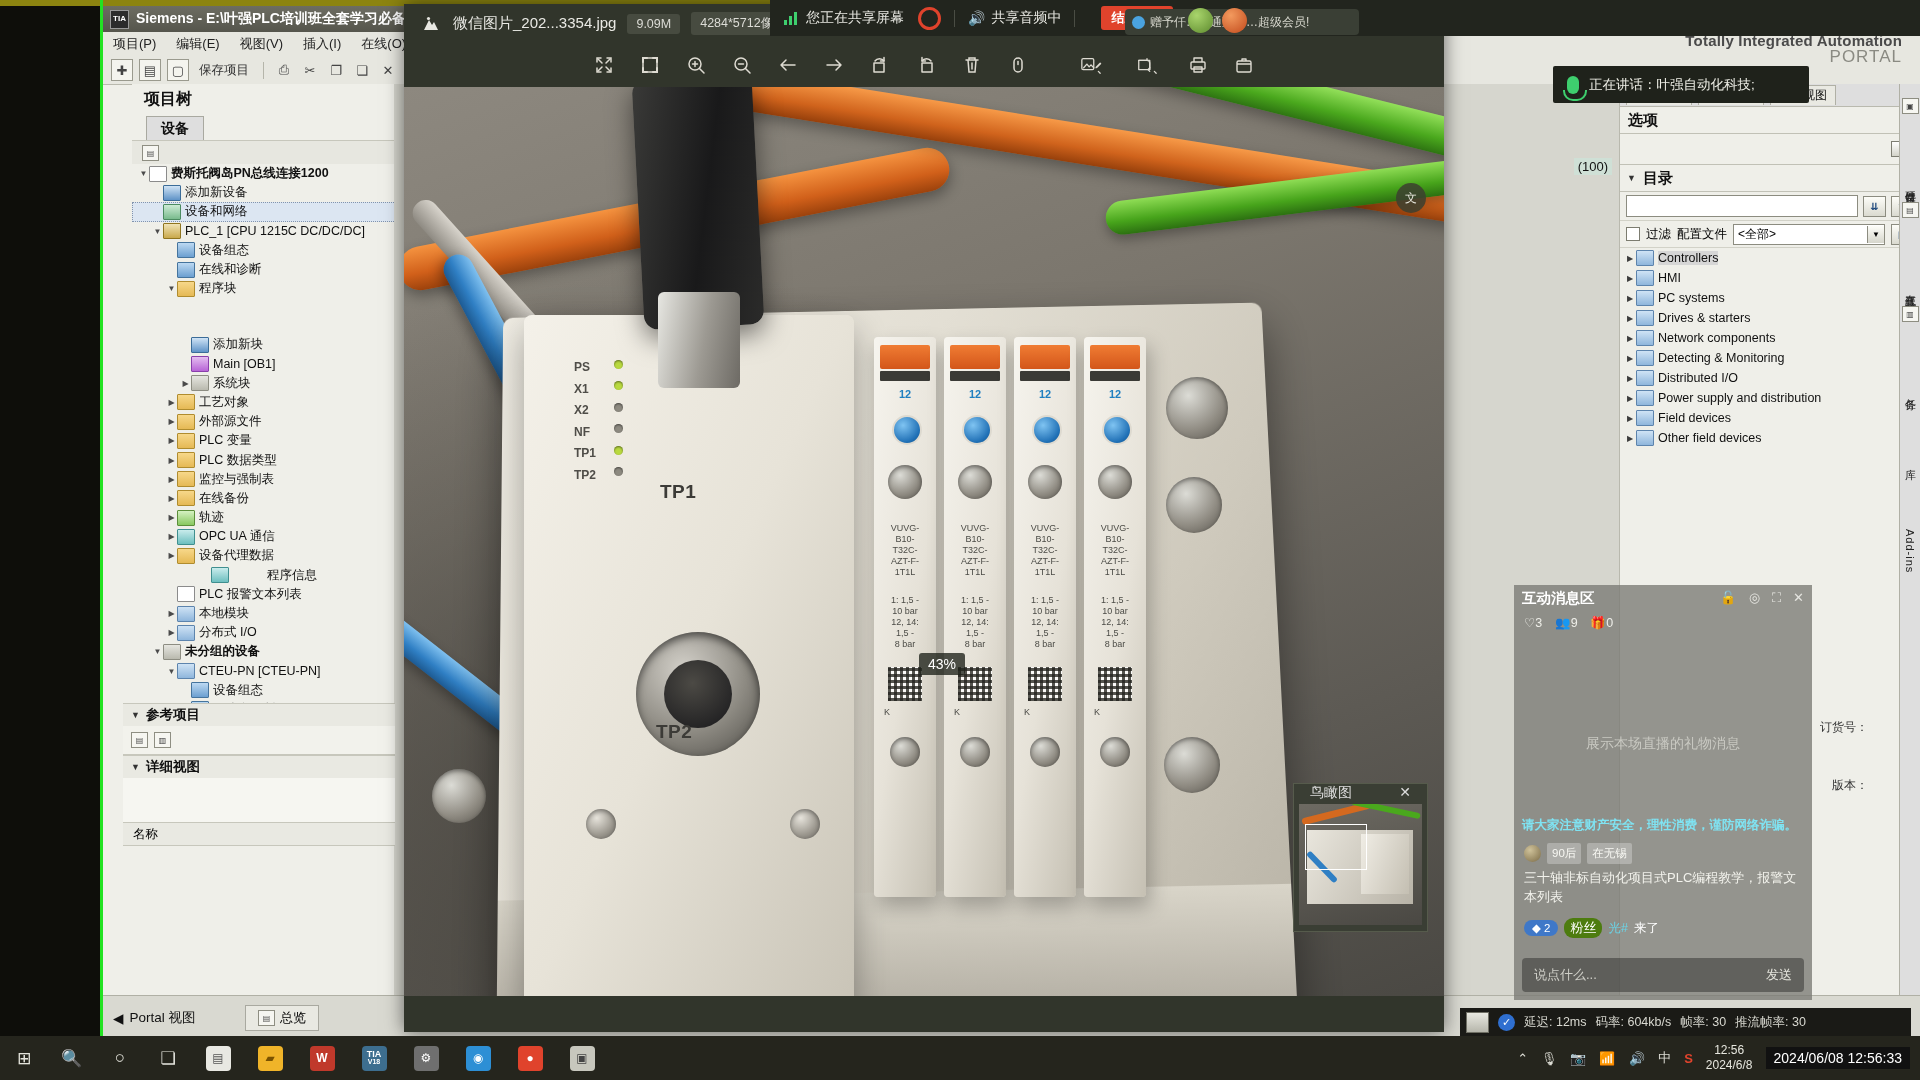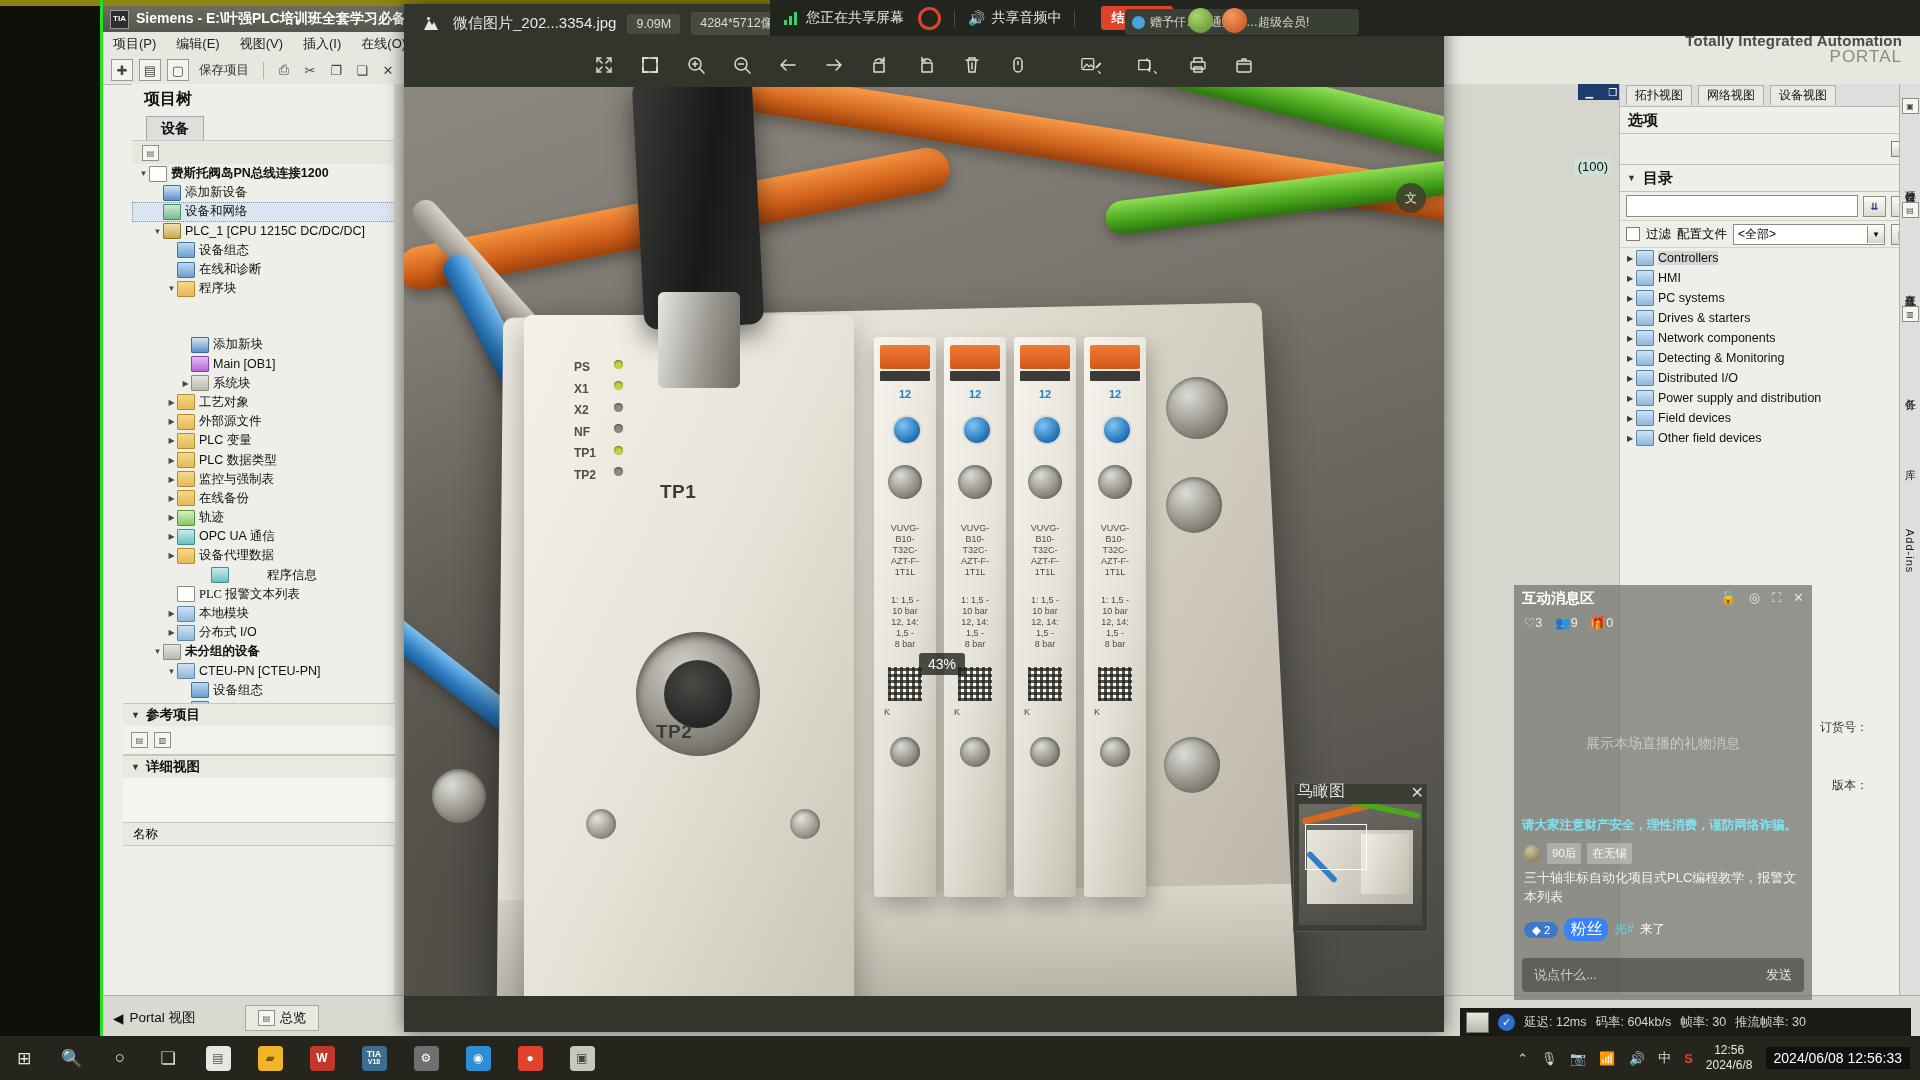--- a/index.html
+++ b/index.html
@@ -122,21 +122,21 @@
   .v-right{margin-left:auto;display:flex;align-items:center;gap:2px;padding-right:10px;}
   .v-wbtn{width:40px;height:38px;display:flex;align-items:center;justify-content:center;color:#d5d5d0;font-size:16px;}
   .v-toolbar{height:44px;display:flex;align-items:center;justify-content:center;gap:0;background:#31352b;}
   .v-tb{width:46px;height:34px;display:flex;align-items:center;justify-content:center;color:#dedbd2;}
   .v-tb svg{display:block;}
   .v-canvas{position:absolute;left:0;top:83px;right:0;bottom:36px;overflow:hidden;background:#3b3f33;}
   .v-bottom{position:absolute;left:0;bottom:0;height:36px;width:100%;background:#31352b;}
   .zoombadge{position:absolute;left:515px;top:566px;background:rgba(30,33,26,.78);color:#fff;font-size:14px;
     padding:3px 9px;border-radius:3px;}
   .thumbwin{position:absolute;right:16px;bottom:64px;width:133px;height:147px;background:#3a3e34;border:1px solid #565b4c;}
-  .thumb-t{height:18px;display:flex;align-items:flex-end;justify-content:space-between;padding:0 3px;color:#ddd;font-size:16px;}
+  .thumb-t{height:18px;display:flex;align-items:flex-start;justify-content:space-between;padding:0 16px;color:#ddd;font-size:14px;}
   .thumb-body{position:absolute;left:5px;right:5px;top:20px;bottom:6px;background:#55595c;overflow:hidden;}
   .ocr-badge{position:absolute;right:18px;top:96px;width:30px;height:30px;border-radius:50%;
     background:rgba(60,64,48,.86);display:flex;align-items:center;justify-content:center;color:#e8e8de;font-size:12px;}
 
   
   .photo{position:absolute;inset:0;background:#6f6b63;}
   .p-bg{position:absolute;inset:0;
     background:
       radial-gradient(ellipse at 22% 88%, #4a4741 0%, rgba(74,71,65,0) 55%),
       linear-gradient(160deg,#8d887f 0%,#7b766d 35%,#5d5a54 75%,#4a4843 100%);}
@@ -225,21 +225,21 @@
   .chat-head .ch-icons{margin-left:auto;display:flex;gap:12px;font-size:13px;color:#e5e5e0;font-weight:normal;}
   .chat-counts{display:flex;gap:13px;padding:4px 10px;color:#efefe9;font-size:12.5px;}
   .chat-ph{position:absolute;left:0;right:0;top:150px;text-align:center;color:#c9c9c2;font-size:14px;}
   .chat-notice{position:absolute;left:8px;right:8px;top:232px;color:#7fe3f2;font-size:12.5px;font-weight:bold;}
   .chat-msg{position:absolute;left:10px;right:10px;top:258px;color:#f2f2ec;font-size:13px;line-height:19px;}
   .tagrow{display:flex;align-items:center;gap:6px;margin-bottom:4px;}
   .tag-av{width:17px;height:17px;border-radius:50%;background:radial-gradient(circle at 35% 30%,#cfc29a,#7a6a45);}
   .tag{background:rgba(255,255,255,.28);color:#f7f7f2;font-size:11.5px;padding:1px 5px;border-radius:2px;}
   .gift{position:absolute;left:10px;top:333px;display:flex;align-items:center;gap:6px;font-size:12.5px;color:#fff;}
   .gift-b{background:#3f78c8;color:#fff;border-radius:9px;padding:1px 8px;font-size:11.5px;}
-  .fan{background:#3b82f6;color:#fff;border-radius:9px;padding:1px 6px;font-size:16px;}
+  .fan{background:#4d7c0f;color:#fff;border-radius:9px;padding:1px 6px;font-size:13px;}
   .gift-name{color:#69d6ea;}
   .chat-input{position:absolute;left:8px;right:8px;bottom:8px;height:34px;background:rgba(55,55,52,.55);
     border-radius:4px;display:flex;align-items:center;padding:0 12px;color:#cfcfc8;font-size:13px;}
   .chat-send{margin-left:auto;color:#e4e4dc;}
 
   
   .streamstat{position:absolute;left:1460px;bottom:44px;width:445px;height:28px;background:#1a1a16;
     display:flex;align-items:center;gap:9px;padding-left:6px;color:#d8d8d0;font-size:12.5px;}
   .ss-ico{width:21px;height:19px;border:1px solid #6f6f64;background:linear-gradient(to bottom,#e9e9e1,#b6b6ab);}
   .ss-check{width:17px;height:17px;border-radius:50%;background:#2f6fd0;color:#fff;font-size:11px;
@@ -407,21 +407,21 @@
           <div class="trow" style="padding-left: 34px;">
             <span class="tarrow">▶</span>
             <span class="ticon ic-folder"></span>
             <span>设备代理数据</span>
           </div>
           <div class="trow" style="padding-left: 34px; gap: 34px;">
             <span class="tarrow"></span>
             <span class="ticon ic-teal"></span>
             <span>程序信息</span>
           </div>
-          <div class="trow" style="padding-left: 34px; font-family: Liberation Serif, serif;">
+          <div class="trow" style="padding-left: 34px;">
             <span class="tarrow"></span>
             <span class="ticon ic-doc"></span>
             <span>PLC 报警文本列表</span>
           </div>
           <div class="trow" style="padding-left: 34px;">
             <span class="tarrow">▶</span>
             <span class="ticon ic-folder-b"></span>
             <span>本地模块</span>
           </div>
           <div class="trow" style="padding-left: 34px;">
@@ -879,20 +879,24 @@
     <div class="sb-div"></div>
     <div class="sb-end">结束共享</div>
   </div>
   <div class="promo">
     <span class="promo-dot"></span>
     <span>赠予仟…开通直播…超级会员!</span>
   </div>
   <div class="av1"></div>
   <div class="av2"></div>
 
+  <div class="toast">
+    <div class="mic"></div>
+    <div>正在讲话：叶强自动化科技;</div>
+  </div>
 
   <div class="chat">
     <div class="chat-head">
       <span>互动消息区</span>
       <span class="ch-icons">
         <span>🔓</span>
         <span>◎</span>
         <span>⛶</span>
         <span>✕</span>
       </span>

